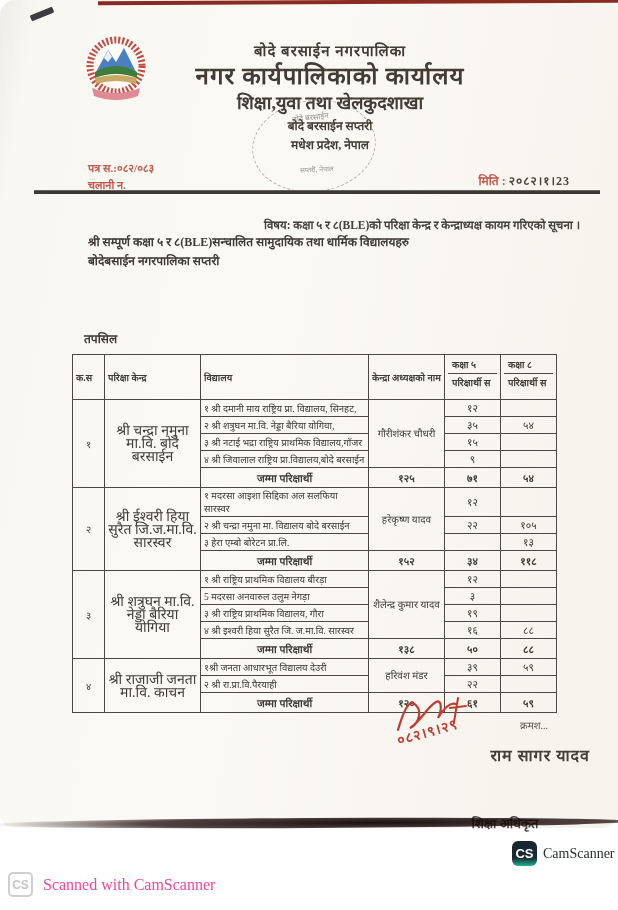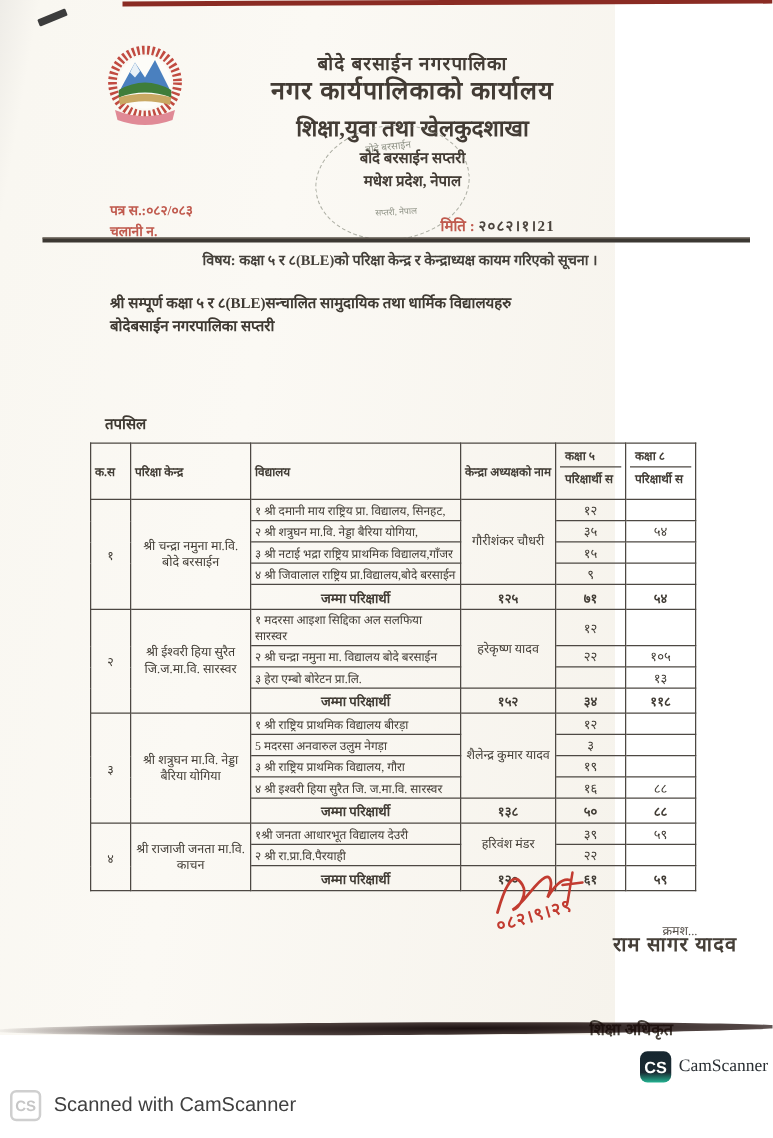--- a/index.html
+++ b/index.html
@@ -2,30 +2,30 @@
 <html><head>
 <meta charset="utf-8">
 <style>
   * { margin:0; padding:0; box-sizing:border-box; }
   html,body { width:618px; height:910px; }
   body { font-family:"Liberation Serif","DejaVu Sans",serif; background:#ffffff; position:relative; overflow:hidden; color:#3f3b36; }
 
   .canvas { position:absolute; inset:0; width:618px; height:910px; background:#ffffff; }
 
   
-  .paper { position:absolute; left:0; top:0; width:492px; height:828px;
-           background:linear-gradient(100deg,#eeece7 0%,#f9f7f1 5%,#fbf9f4 40%,#f6f3ec 100%); }
+  .paper { position:absolute; left:0; top:0; width:618px; height:828px;
+           background:linear-gradient(100deg,#eeece7 0%,#f9f7f1 5%,#fbf9f4 40%,#f6f3ec 100%);border-radius:15px; }
   .top-strip { position:absolute; left:98px; top:0; width:520px; height:4px; background:#8a2b23; transform:rotate(-.25deg); }
   .staple { position:absolute; left:30px; top:11px; width:24px; height:6px; background:#3c3c3c; transform:rotate(-22deg); border-radius:1px; }
 
   
   .lh { position:absolute; left:0; top:0; width:618px; }
   .lh-center { position:absolute; left:120px; width:420px; text-align:center; color:#433c35; }
   .muni   { top:40px;  font-size:15px; font-weight:bold; letter-spacing:1px; }
-  .office { top:58px;  font-size:20px; font-weight:bold; letter-spacing:1px; }
+  .office { top:58px;  font-size:24px; font-weight:bold; letter-spacing:1px; }
   .branch { top:90px;  font-size:18px; font-weight:bold; }
   .addr1  { top:117px; font-size:12px; font-weight:bold; }
   .addr2  { top:136px; font-size:12px; font-weight:bold; }
 
   .emblem { position:absolute; left:84px; top:36px; width:64px; height:66px; }
 
   .stamp { position:absolute; left:252px; top:100px; width:124px; height:92px; transform:rotate(-7deg);
            border:1px dashed rgba(120,125,110,.55); border-radius:50%;
            color:rgba(110,115,100,.75); font-size:8px; text-align:center; padding-top:12px; line-height:10px; }
   .stamp .s2 { display:block; transform:rotate(4deg); margin-top:42px; font-size:7px; }
@@ -33,69 +33,69 @@
   .refline { position:absolute; left:88px; color:#c05a4e; font-size:11px; font-weight:bold; }
   .ref1 { top:160px; } .ref2 { top:177px; }
   .dateline { position:absolute; right:48px; top:172px; font-size:12px; font-weight:bold; }
   .dateline .lbl { color:#c05a4e; }
   .dateline .val { color:#4c453e; letter-spacing:1px; }
 
   .rule { position:absolute; left:34px; top:190px; width:566px; height:4px;
           border-top:1px solid #6b6359; background:#3c3833; }
 
   
-  .subject { position:absolute; left:60px; top:200px; width:520px; text-align:center; font-size:11.5px; font-weight:bold; color:#44403a; }
+  .subject { position:absolute; left:60px; top:217px; width:520px; text-align:right; font-size:11.5px; font-weight:bold; color:#44403a; }
   .addr-to1 { position:absolute; left:88px; top:233px; font-size:12px; font-weight:bold; color:#3f3a33; }
   .addr-to2 { position:absolute; left:88px; top:252px; font-size:12px; font-weight:bold; color:#3f3a33; }
   .bodytext { position:absolute; left:84px; top:282px; width:478px; font-size:10.8px; line-height:16px; color:#45403a; }
   .tapasil  { position:absolute; left:84px; top:330px; font-size:12px; font-weight:bold; color:#3f3a33; }
 
   
   table.exam { position:absolute; left:72px; top:354px; width:484px; border-collapse:collapse; table-layout:fixed;
                font-size:9.5px; color:#413c35; }
   table.exam th, table.exam td { border:1px solid #4d4843; padding:1px 3px; vertical-align:middle; }
   table.exam { border:1.5px solid #433e38; }
   col.c-sn{width:32px;} col.c-center{width:96px;} col.c-school{width:168px;} col.c-head{width:76px;} col.c-n5{width:56px;} col.c-n8{width:56px;}
   th.plain { font-weight:bold; text-align:left; padding:4px 4px; }
   th.split { padding:0; font-weight:bold; text-align:left; }
   th.split .top { border-bottom:1px solid #4d4843; padding:2px 4px; }
   th.split .bot { padding:2px 4px; min-height:24px; }
   td.sn { text-align:center; font-size:10px; }
-  td.center { text-align:center; line-height:13px; font-size:10px; }
+  td.center { text-align:center; line-height:13px; font-size:14px; }
   td.school { text-align:left; height:17px; }
   td.headname { text-align:center; line-height:13px; font-size:10px; }
   td.num { text-align:center; font-size:10.5px; }
   tr.total-row td { font-weight:bold; height:20px; }
   td.total-label { text-align:center; font-size:10.5px; }
 
   
   .sig-scribble { position:absolute; left:392px; top:692px; }
   .sig-date { position:absolute; left:396px; top:722px; transform:rotate(-16deg); color:#c23b30; font-size:14px; font-weight:bold; letter-spacing:1px; }
-  .kramash { position:absolute; left:520px; top:737px; font-size:10px; color:#56504a;margin-left:10px; }
+  .kramash { position:absolute; left:520px; top:718px; font-size:10px; color:#56504a; }
   .sig-name { position:absolute; left:420px; top:744px; width:170px; text-align:right; font-size:16px; font-weight:bold; color:#453f38; letter-spacing:1px; }
   .sig-title { position:absolute; left:420px; top:766px; width:170px; text-align:center; font-size:13px; font-weight:bold; color:#4a443d;margin-top:48px; }
 
   
   .page-shadow { position:absolute; left:-10px; top:818px; width:640px; height:10px;
                  background:radial-gradient(ellipse 60% 100% at 60% 50%, rgba(15,4,4,.95), rgba(25,8,6,.75) 60%, rgba(40,20,15,0) 100%);
                  border-radius:50%; transform:rotate(-.3deg); }
 
   
   .cs-badge { position:absolute; left:512px; top:841px; display:flex; align-items:center; gap:6px; }
   .cs-icon { width:25px; height:25px; border-radius:6px; background:linear-gradient(180deg,#16262f 0%,#1b2b34 68%,#23b391 100%);
              color:#fff; font-family:"Liberation Sans",sans-serif; font-weight:bold; font-size:13px;
              display:flex; align-items:center; justify-content:center; }
   .cs-label { font-size:14px; color:#2a2f33; font-family:"Liberation Serif","DejaVu Serif",serif; }
 
   
   .watermark { position:absolute; left:8px; top:872px; display:flex; align-items:center; gap:10px; }
   .wm-icon { width:25px; height:25px; border-radius:5px; border:2px solid #cfcfcf; color:#c6c6c6;
              font-family:"Liberation Sans",sans-serif; font-weight:bold; font-size:12px;
              display:flex; align-items:center; justify-content:center; background:#fff; }
-  .wm-text { font-size:16px; color:#404040; font-family:Liberation Sans, sans-serif; }
+  .wm-text { font-size:16px; color:#ec4899; font-family:Liberation Serif, serif; }
 </style>
 </head>
 <body>
 
 <div class="canvas">
 
   <div class="paper">
 
     <div class="top-strip"></div>
     <div class="staple"></div>
@@ -120,21 +120,21 @@
 
     <div class="stamp">
       <span class="s1">बोदे बरसाईन</span>
       <span class="s2">सप्तरी, नेपाल</span>
     </div>
 
     <div class="refline ref1">पत्र स.:०८२/०८३</div>
     <div class="refline ref2">चलानी न.</div>
     <div class="dateline">
       <span class="lbl">मिति :</span>
-      <span class="val">२०८२।१।21</span>
+      <span class="val">२०८२।१।23</span>
     </div>
 
     <div class="rule"></div>
 
     <div class="subject">विषय: कक्षा ५ र ८(BLE)को परिक्षा केन्द्र र केन्द्राध्यक्ष कायम गरिएको सूचना ।</div>
     <div class="addr-to1">श्री सम्पूर्ण कक्षा ५ र ८(BLE)सन्चालित सामुदायिक तथा धार्मिक विद्यालयहरु</div>
     <div class="addr-to2">बोदेबसाईन नगरपालिका सप्तरी</div>
     <div class="tapasil">तपसिल</div>
 
     <table class="exam">

